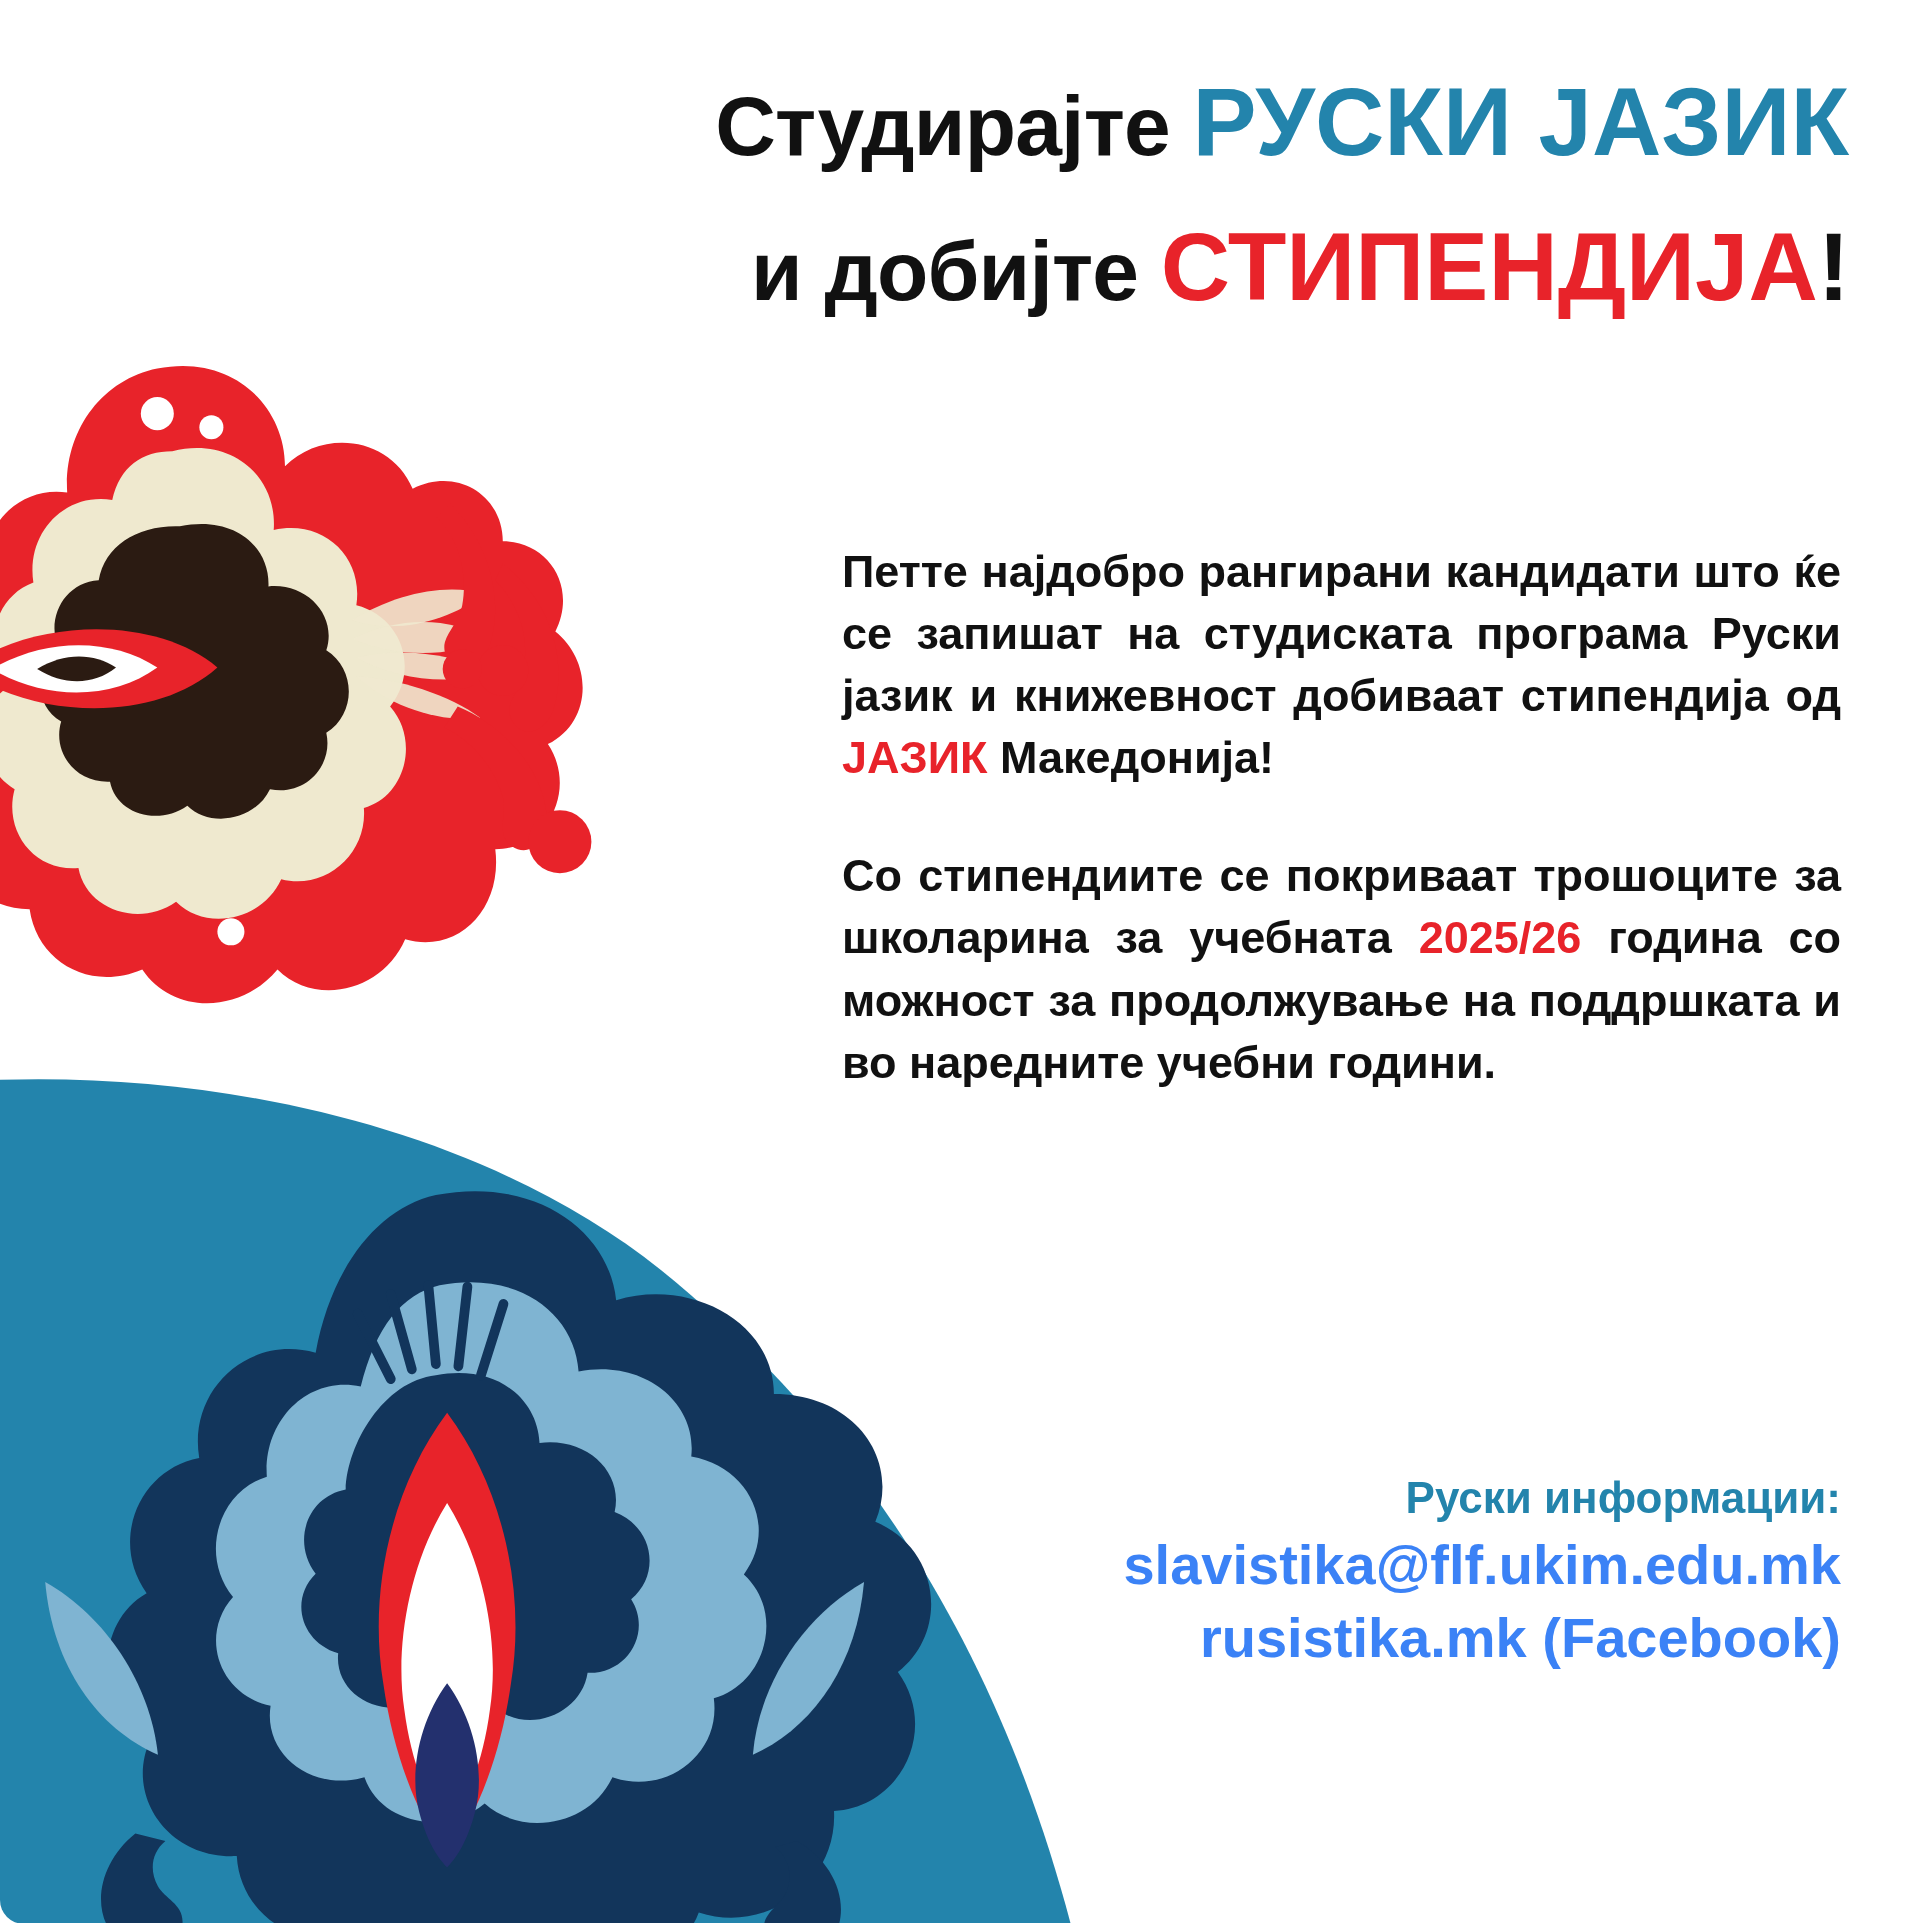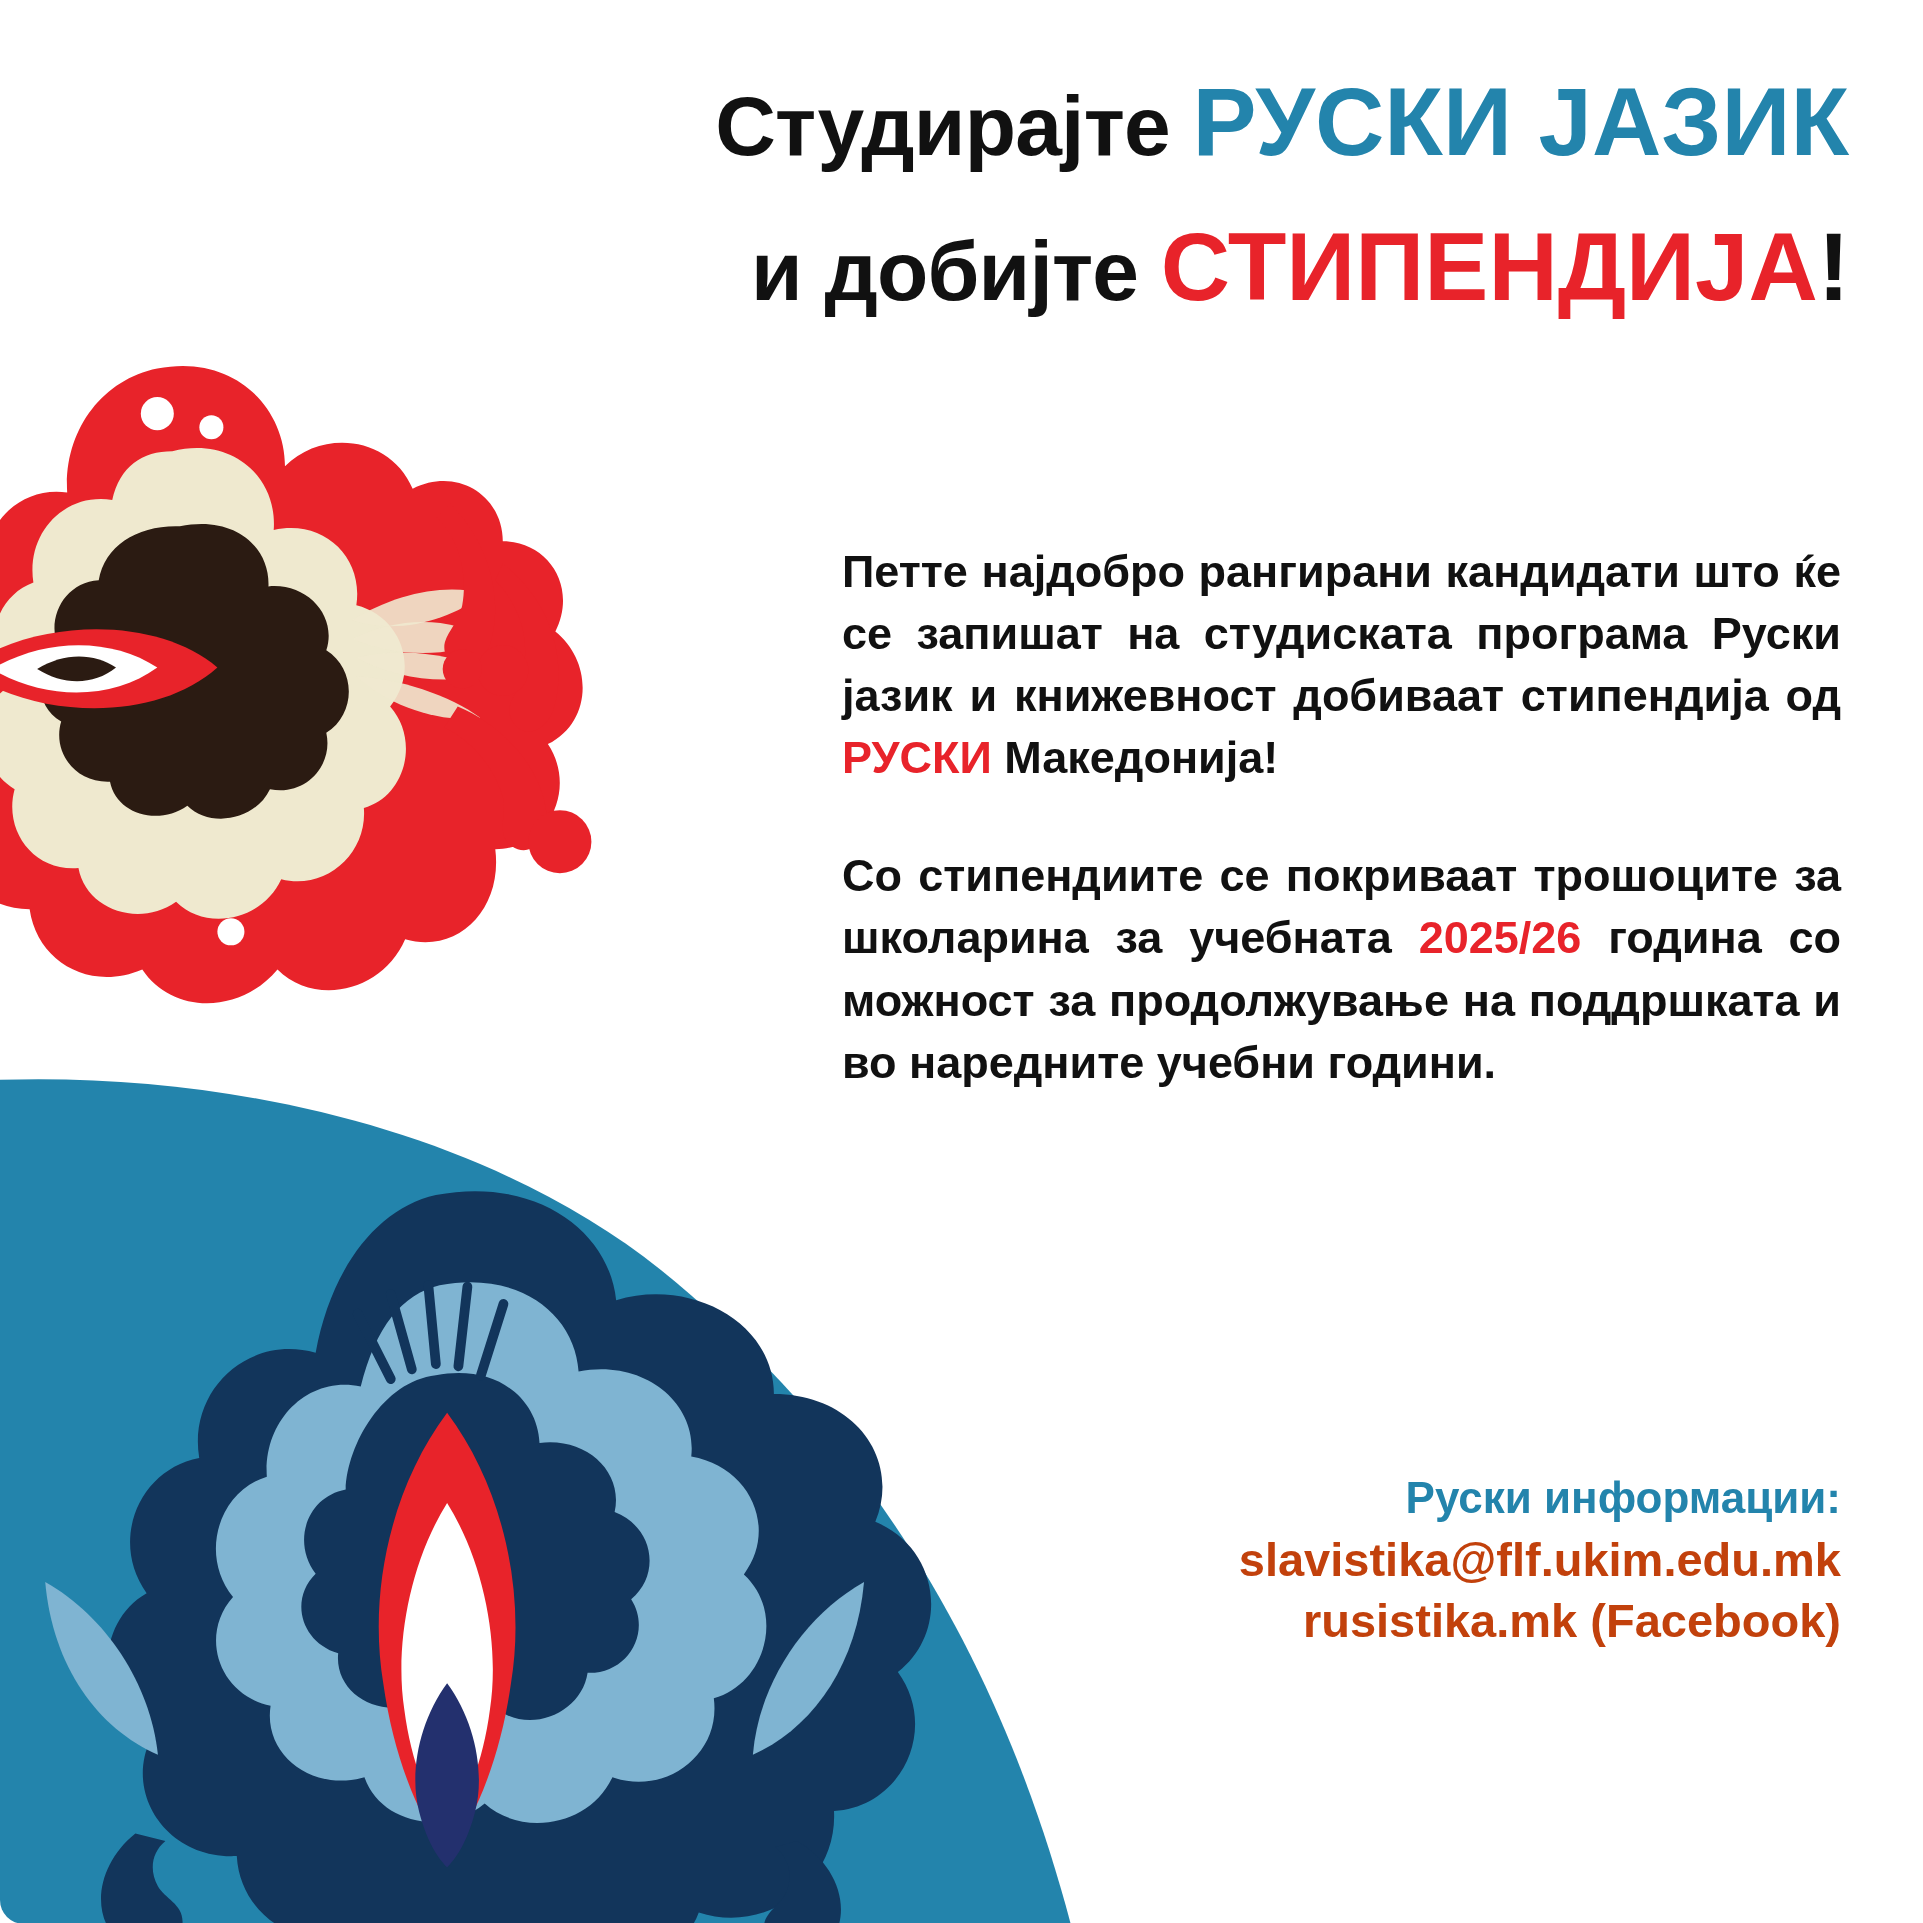--- a/index.html
+++ b/index.html
@@ -90,22 +90,22 @@
     line-height: 1.3;
     font-weight: 600;
   }
   .contact .c-title {
     color: #2384ac;
     font-size: 44px;
     margin-bottom: 3px;
   }
   .contact .c-mail,
   .contact .c-fb {
-    color: #c2410c;
-    font-size: 47px;
+    color: #3b82f6;
+    font-size: 56px;
   }
 </style>
 </head>
 <body>
 
 <div class="poster">
 
   <div class="art-top-left">
     <svg viewBox="0 0 960 960" width="721" height="721" xmlns="http://www.w3.org/2000/svg" aria-hidden="true">
       <g>
@@ -223,21 +223,21 @@
       <span class="h-dark">Студирајте</span>
       <span class="h-blue">РУСКИ ЈАЗИК</span>
     </div>
     <div class="line2">
       <span class="h-dark">и добијте</span>
       <span class="h-red">СТИПЕНДИЈА</span><span class="h-excl">!</span>
     </div>
   </div>
 
   <div class="body-block">
-    <p class="para"><span>Петте најдобро рангирани кандидати што ќе се запишат на студиската програма Руски јазик и книжевност добиваат стипендија од </span><span class="red-word">РУСКИ</span><span> Македонија!</span></p>
+    <p class="para"><span>Петте најдобро рангирани кандидати што ќе се запишат на студиската програма Руски јазик и книжевност добиваат стипендија од </span><span class="red-word">ЈАЗИК</span><span> Македонија!</span></p>
     <p class="para"><span>Со стипендиите се покриваат трошоците за школарина за учебната </span><span class="red-word">2025/26</span><span> година со можност за продолжување на поддршката и во наредните учебни години.</span></p>
   </div>
 
   <div class="contact">
     <div class="c-title">Руски информации:</div>
     <div class="c-mail">slavistika@flf.ukim.edu.mk</div>
     <div class="c-fb">rusistika.mk (Facebook)</div>
   </div>
 
 </div>

